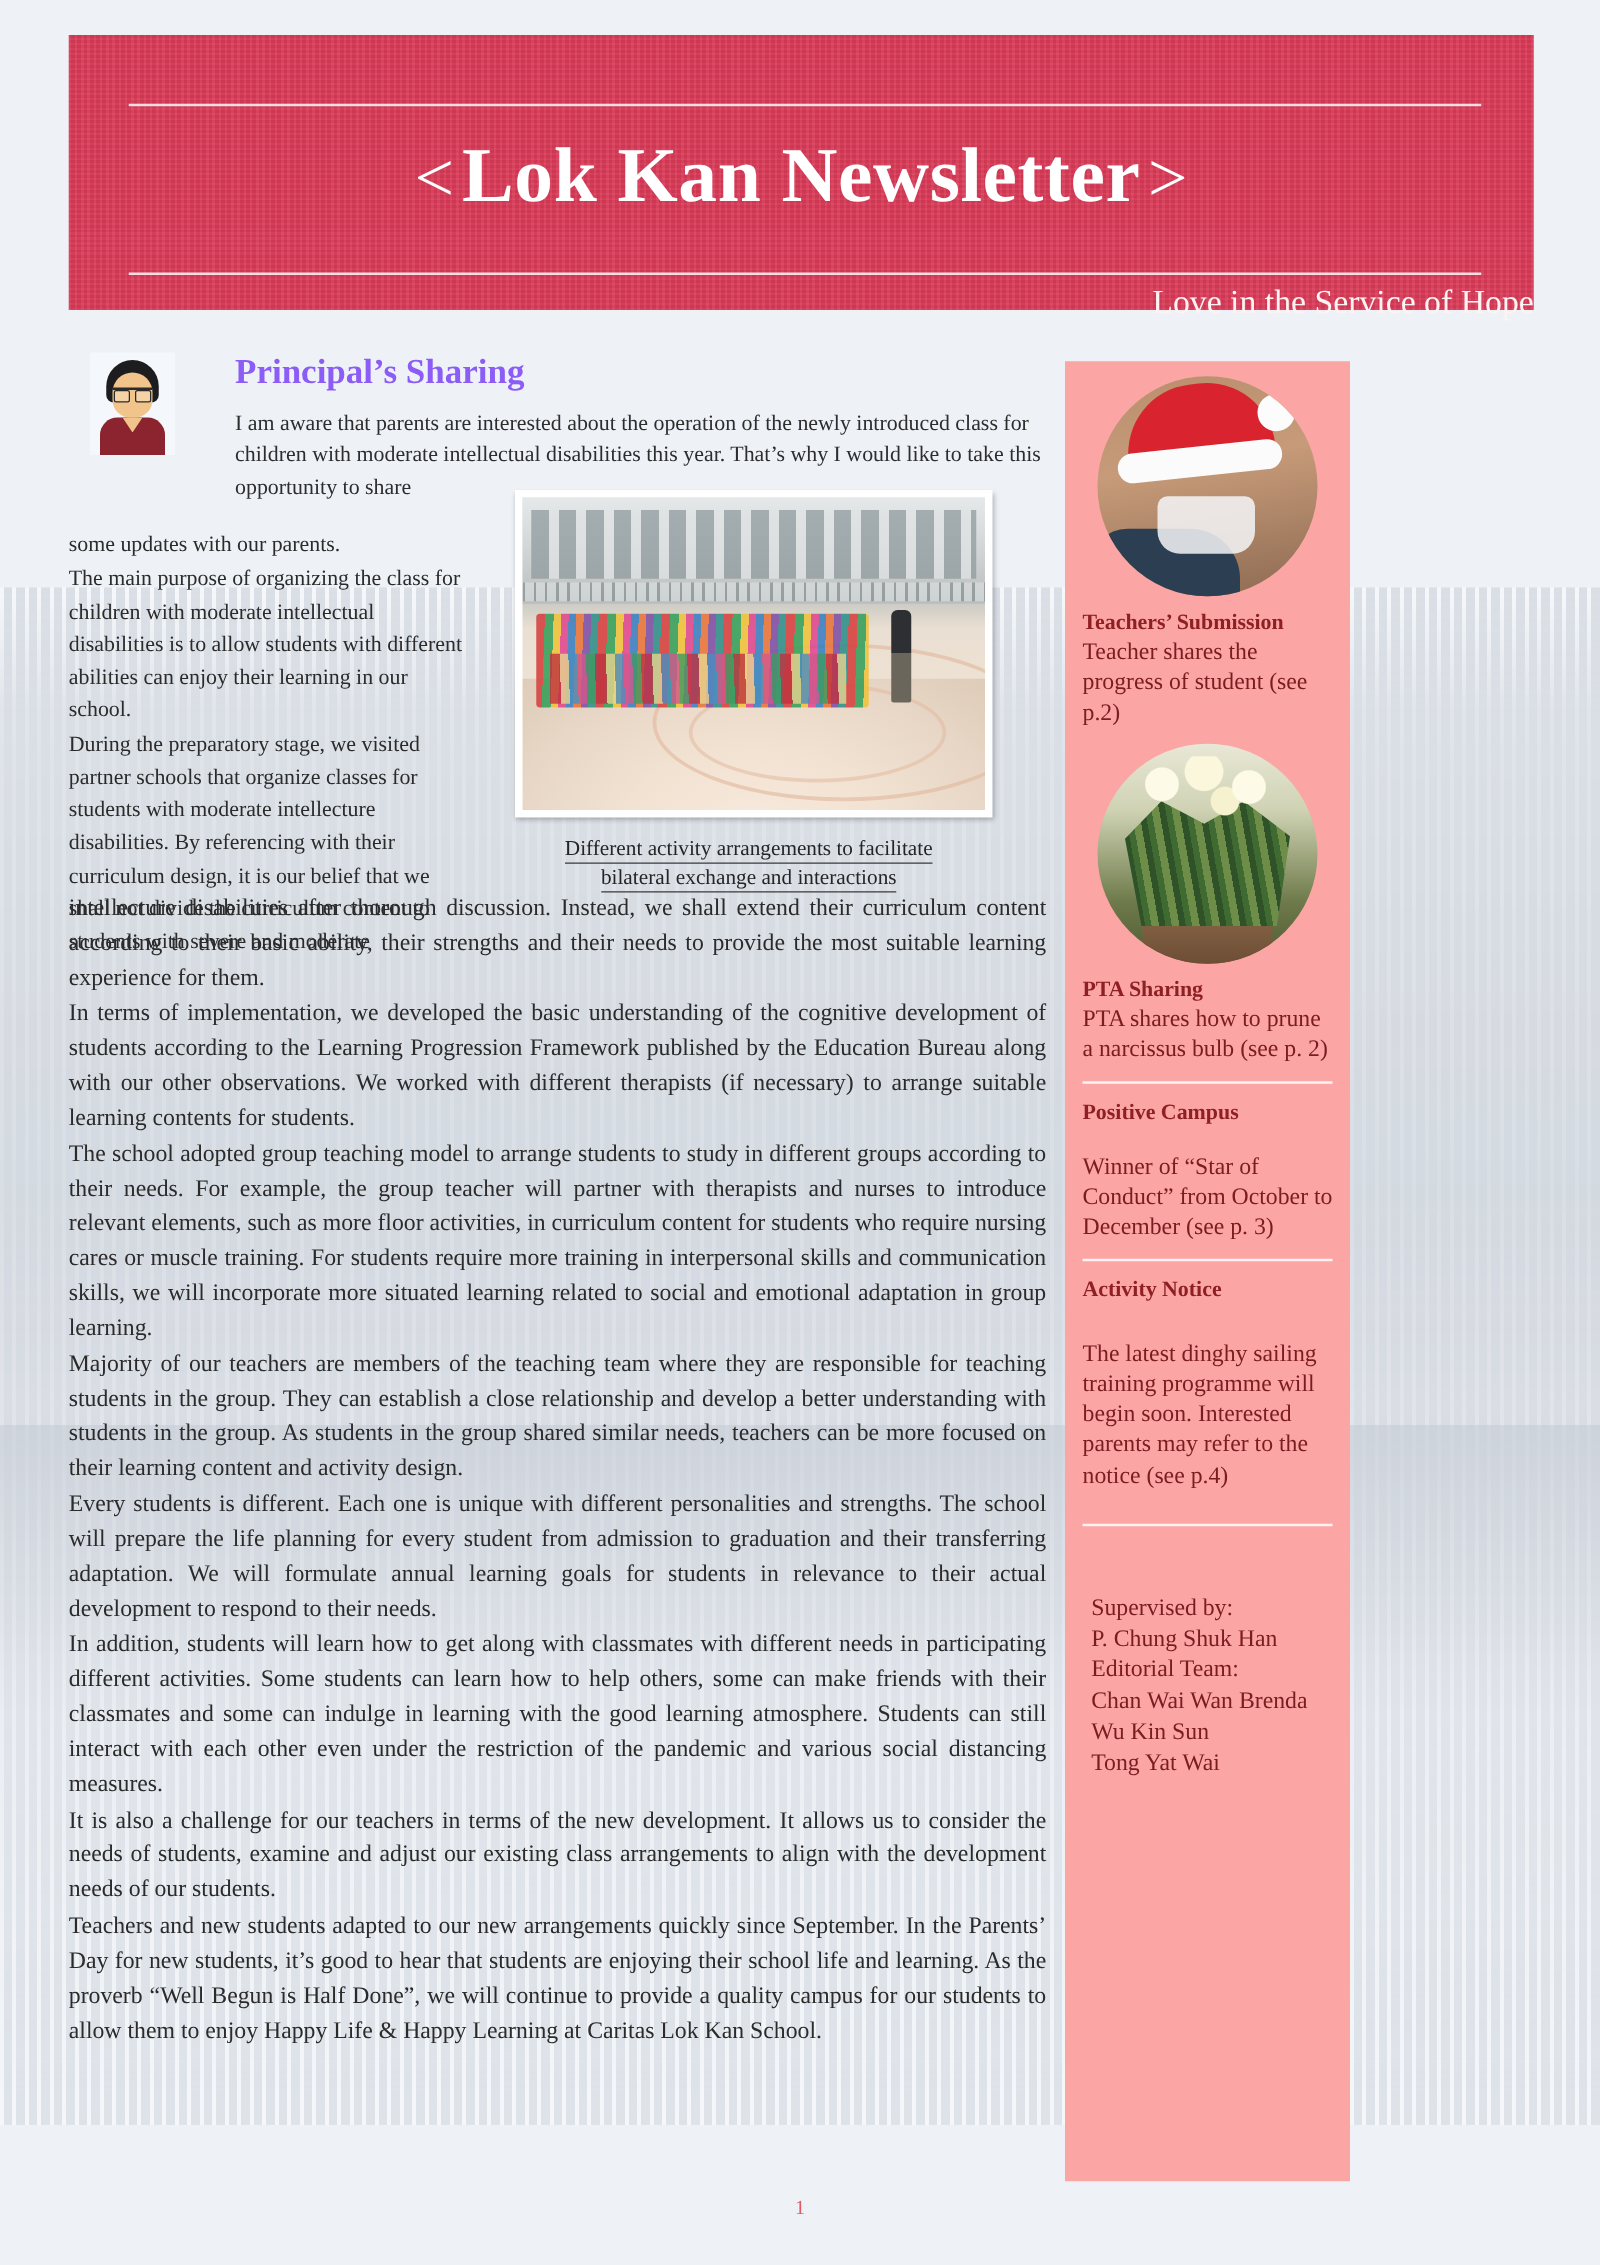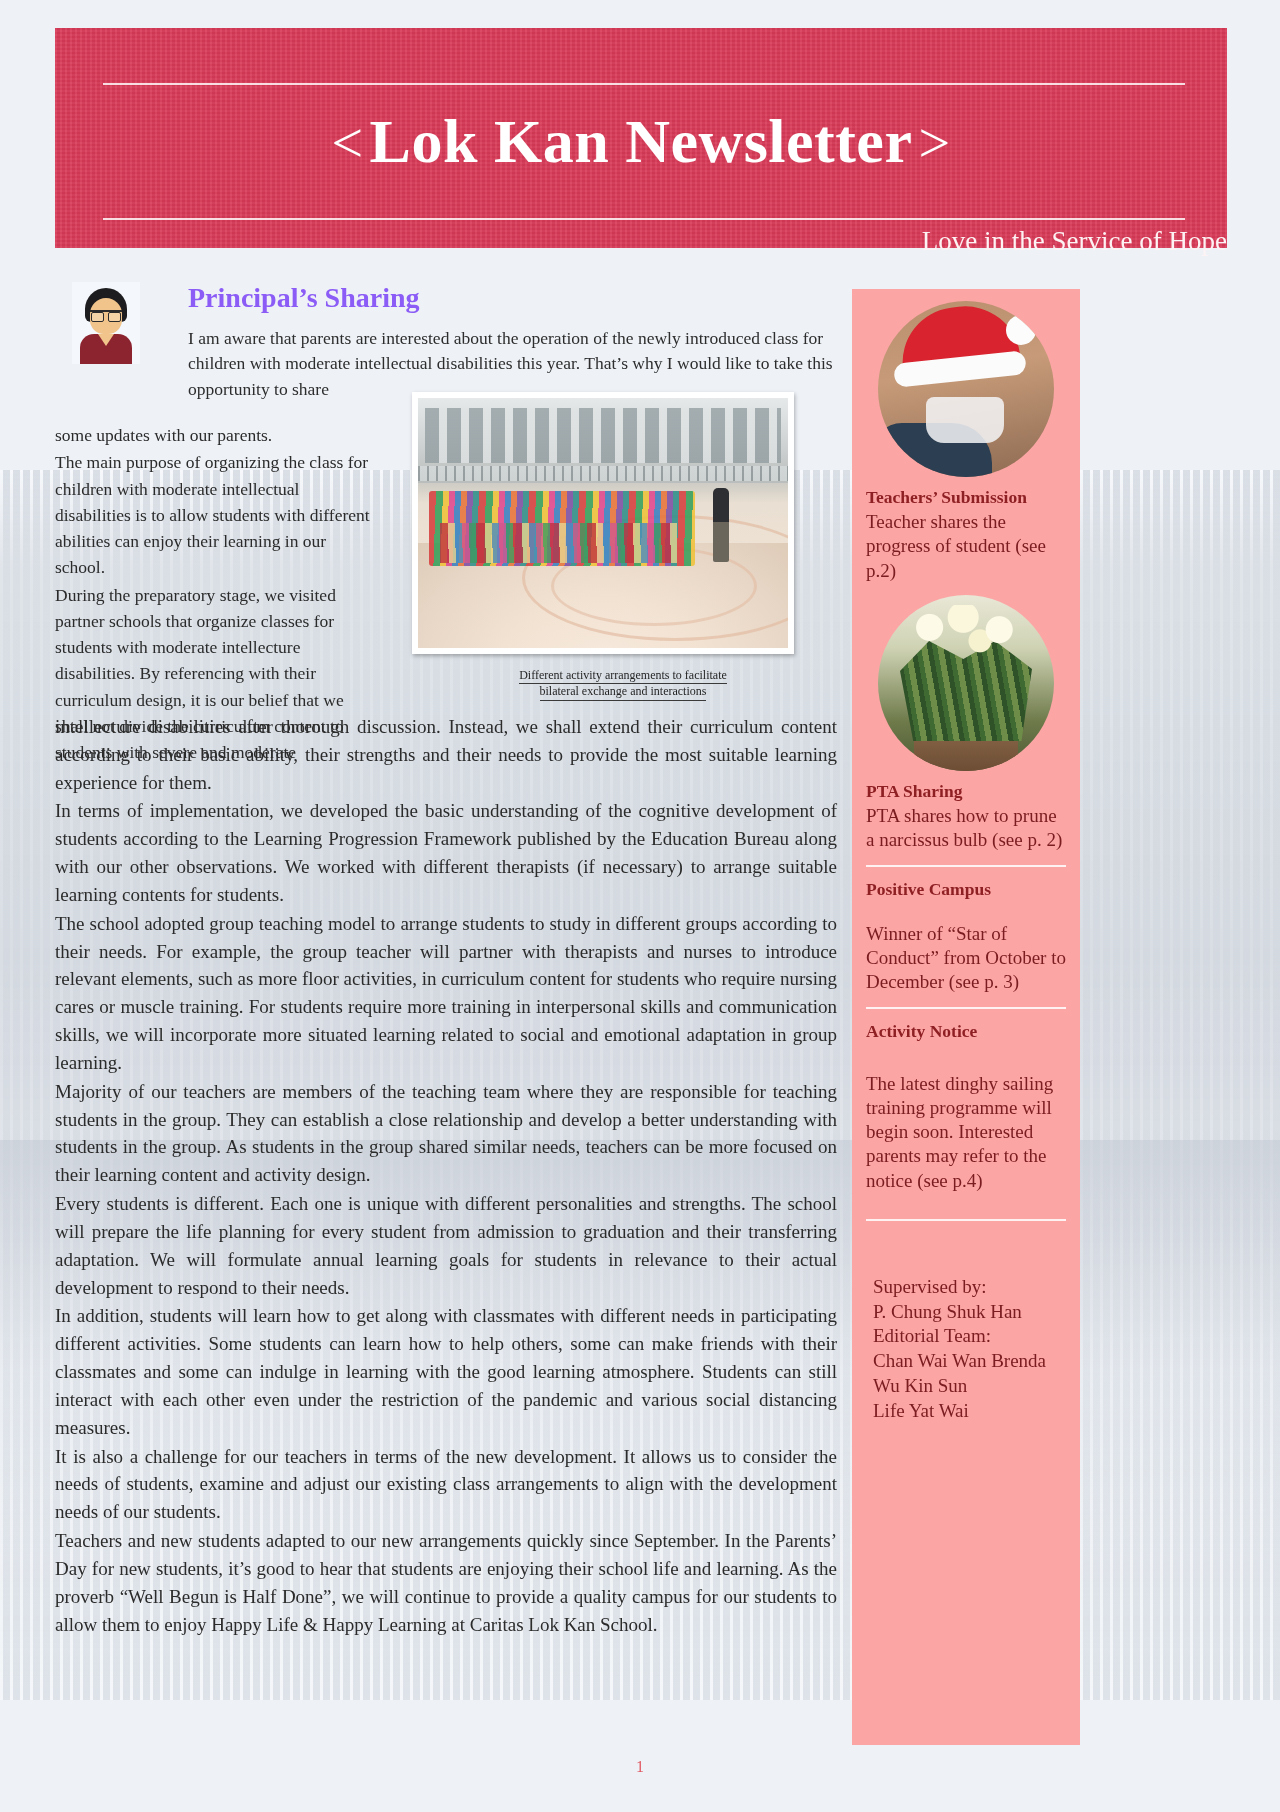--- a/index.html
+++ b/index.html
@@ -249,24 +249,24 @@
     filter: blur(0.5px);
   }
   .ph-person {
     position: absolute; right: 16%; top: 36%;
     width: 16px; height: 74px;
     background: linear-gradient(180deg, #2d2f33 0%, #2d2f33 46%, #6b665c 46%, #6b665c 100%);
     border-radius: 5px 5px 2px 2px;
   }
   .photo-caption {
     position: absolute;
-    left: 432px; top: 668px;
+    left: 408px; top: 668px;
     width: 382px;
     text-align: center;
-    font-size: 12px;
+    font-size: 17px;
     line-height: 1.28;
     color: #252525;
   }
   .photo-caption span { border-bottom: 1px solid #3a3a3a; display: inline-block; }
 
   
   .sidebar {
     position: absolute;
     left: 852px; top: 278px;
     width: 228px;
@@ -485,20 +485,20 @@
     </div>
 
     <div class="sb-divider" style="margin-top:26px"></div>
 
     <div class="sb-credits" style="margin-top:54px">
       <div>Supervised by:</div>
       <div>P. Chung Shuk Han</div>
       <div>Editorial Team:</div>
       <div>Chan Wai Wan Brenda</div>
       <div>Wu Kin Sun</div>
-      <div>Life Yat Wai</div>
+      <div>Tong Yat Wai</div>
     </div>
 
   </div>
 
   <div class="page-num">1</div>
 
 </div>
 
 </body></html>

